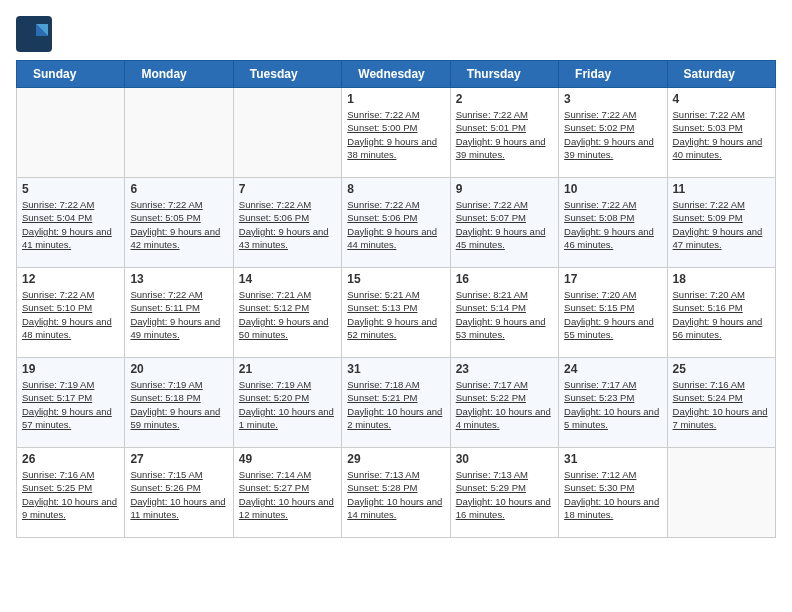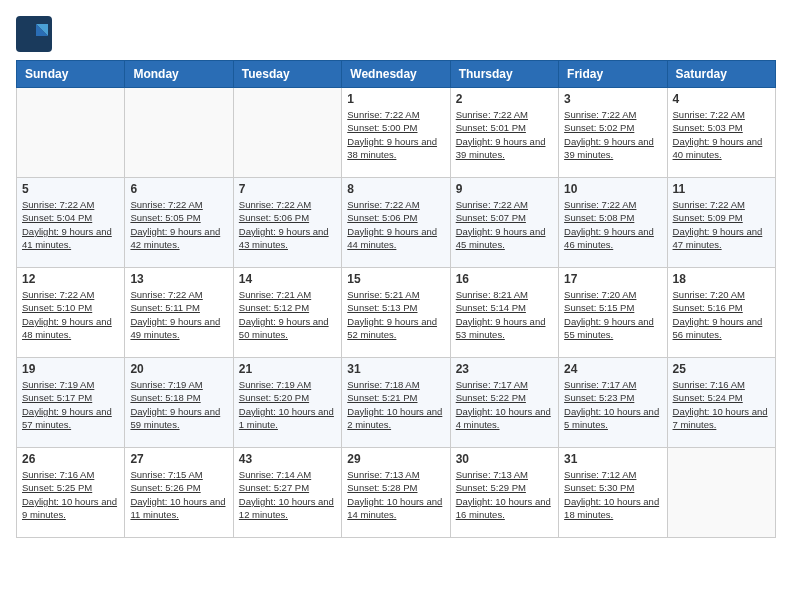--- a/index.html
+++ b/index.html
@@ -47,21 +47,21 @@
     }
     .calendar {
       width: 100%;
       border-collapse: collapse;
       border: 1px solid #ccc;
     }
     .calendar th {
       background: #2a6db5;
       color: #fff;
       font-size: 12px;
-      padding: 6px 8px;
+      padding: 6px 16px;
       text-align: left;
       border: 1px solid #1a5a9a;
       margin-top: 14px;
     }
     .calendar td {
       border: 1px solid #ccc;
       vertical-align: top;
       padding: 4px 5px;
       width: 108px;
       min-height: 80px;
@@ -296,21 +296,21 @@
 Sunset: 5:25 PM
 Daylight: 10 hours and 9 minutes.</div>
         </td>
         <td>
           <span class="day-number">27</span>
           <div class="day-info">Sunrise: 7:15 AM
 Sunset: 5:26 PM
 Daylight: 10 hours and 11 minutes.</div>
         </td>
         <td>
-          <span class="day-number">43</span>
+          <span class="day-number">49</span>
           <div class="day-info">Sunrise: 7:14 AM
 Sunset: 5:27 PM
 Daylight: 10 hours and 12 minutes.</div>
         </td>
         <td>
           <span class="day-number">29</span>
           <div class="day-info">Sunrise: 7:13 AM
 Sunset: 5:28 PM
 Daylight: 10 hours and 14 minutes.</div>
         </td>

